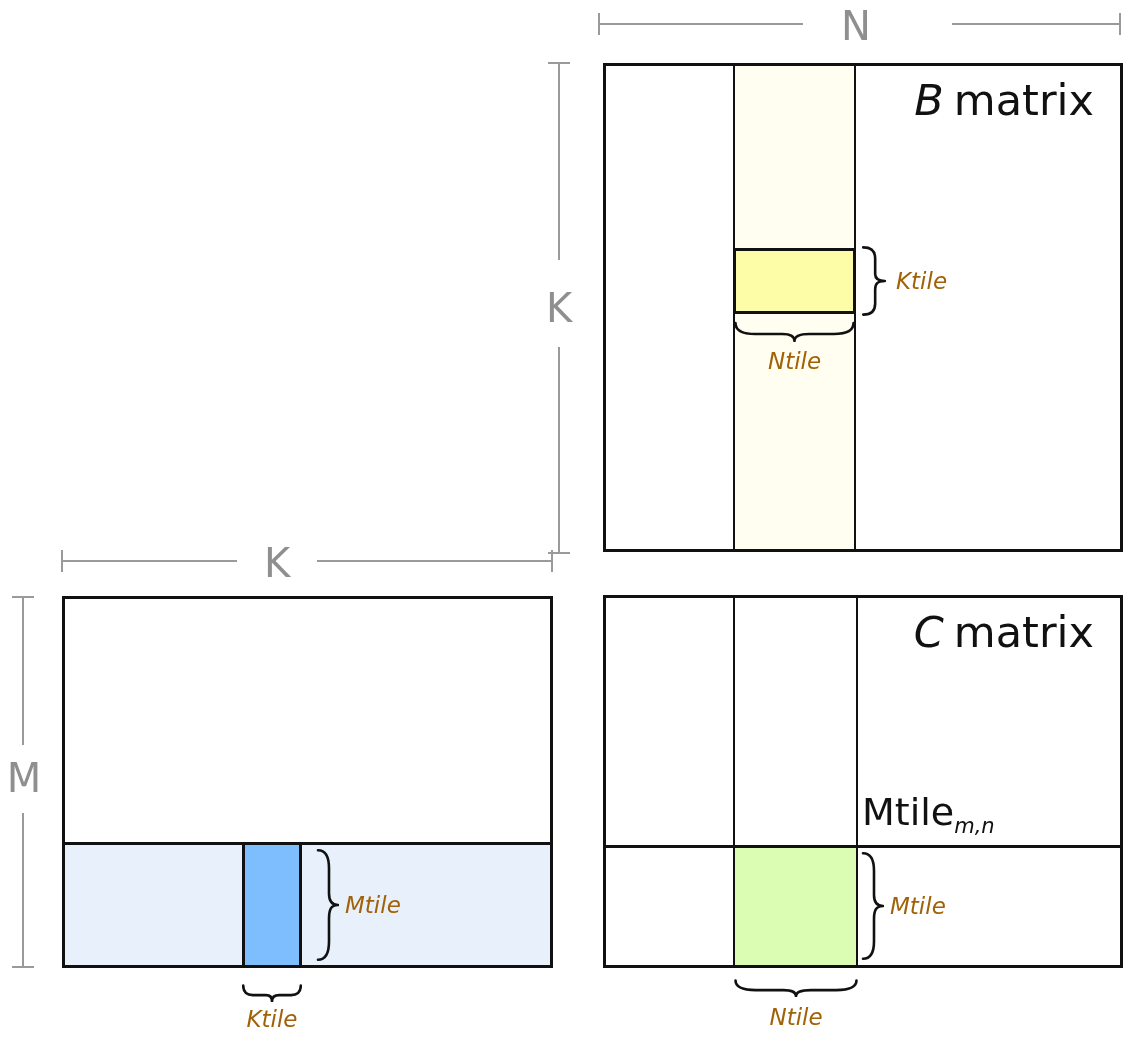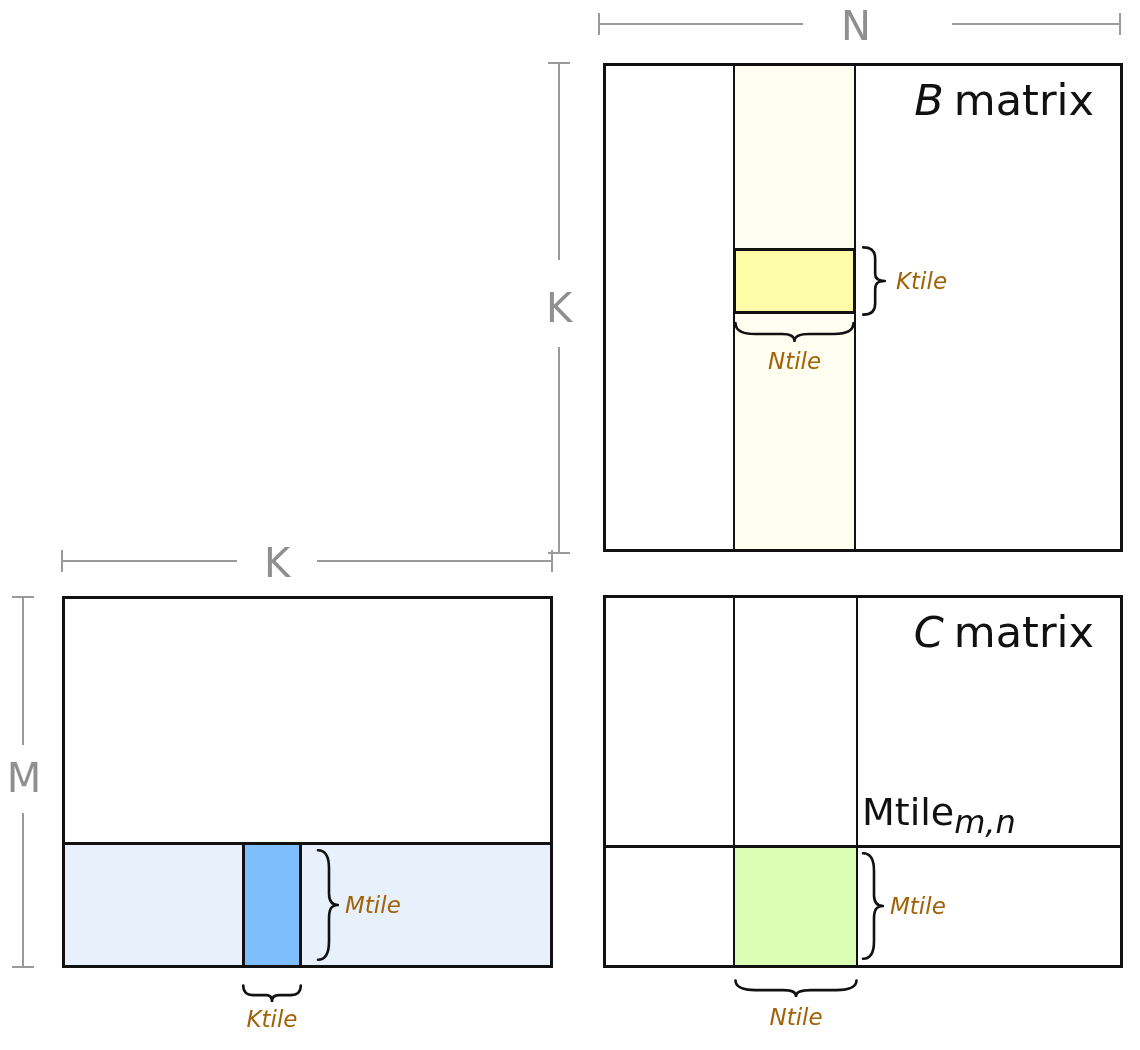--- a/index.html
+++ b/index.html
@@ -46,21 +46,21 @@
   
   .c-vline{position:absolute;top:0;bottom:0;width:2px;background:#111;}
   .c-hline{position:absolute;left:0;right:0;top:247px;height:3px;background:#111;}
   .c-tile{
     position:absolute;left:127px;top:247px;bottom:0;width:125px;background:#DAFCB3;
   }
   .block-label{
     position:absolute;left:256px;top:192px;font-size:38px;line-height:44px;color:#111;
     white-space:nowrap;
   }
-  .block-label .sub{font-size:32px;font-style:italic;vertical-align:-8px;}
+  .block-label .sub{font-size:21px;font-style:italic;vertical-align:-8px;}
   
   .tlabel{
     position:absolute;font-style:italic;font-size:23px;color:#a16207;white-space:nowrap;
   }
   .brace{position:absolute;}
   .brace path{stroke:#111;stroke-width:2.6;fill:none;
     stroke-linecap:round;stroke-linejoin:round;vector-effect:non-scaling-stroke;}
 </style>
 </head>
 <body>

